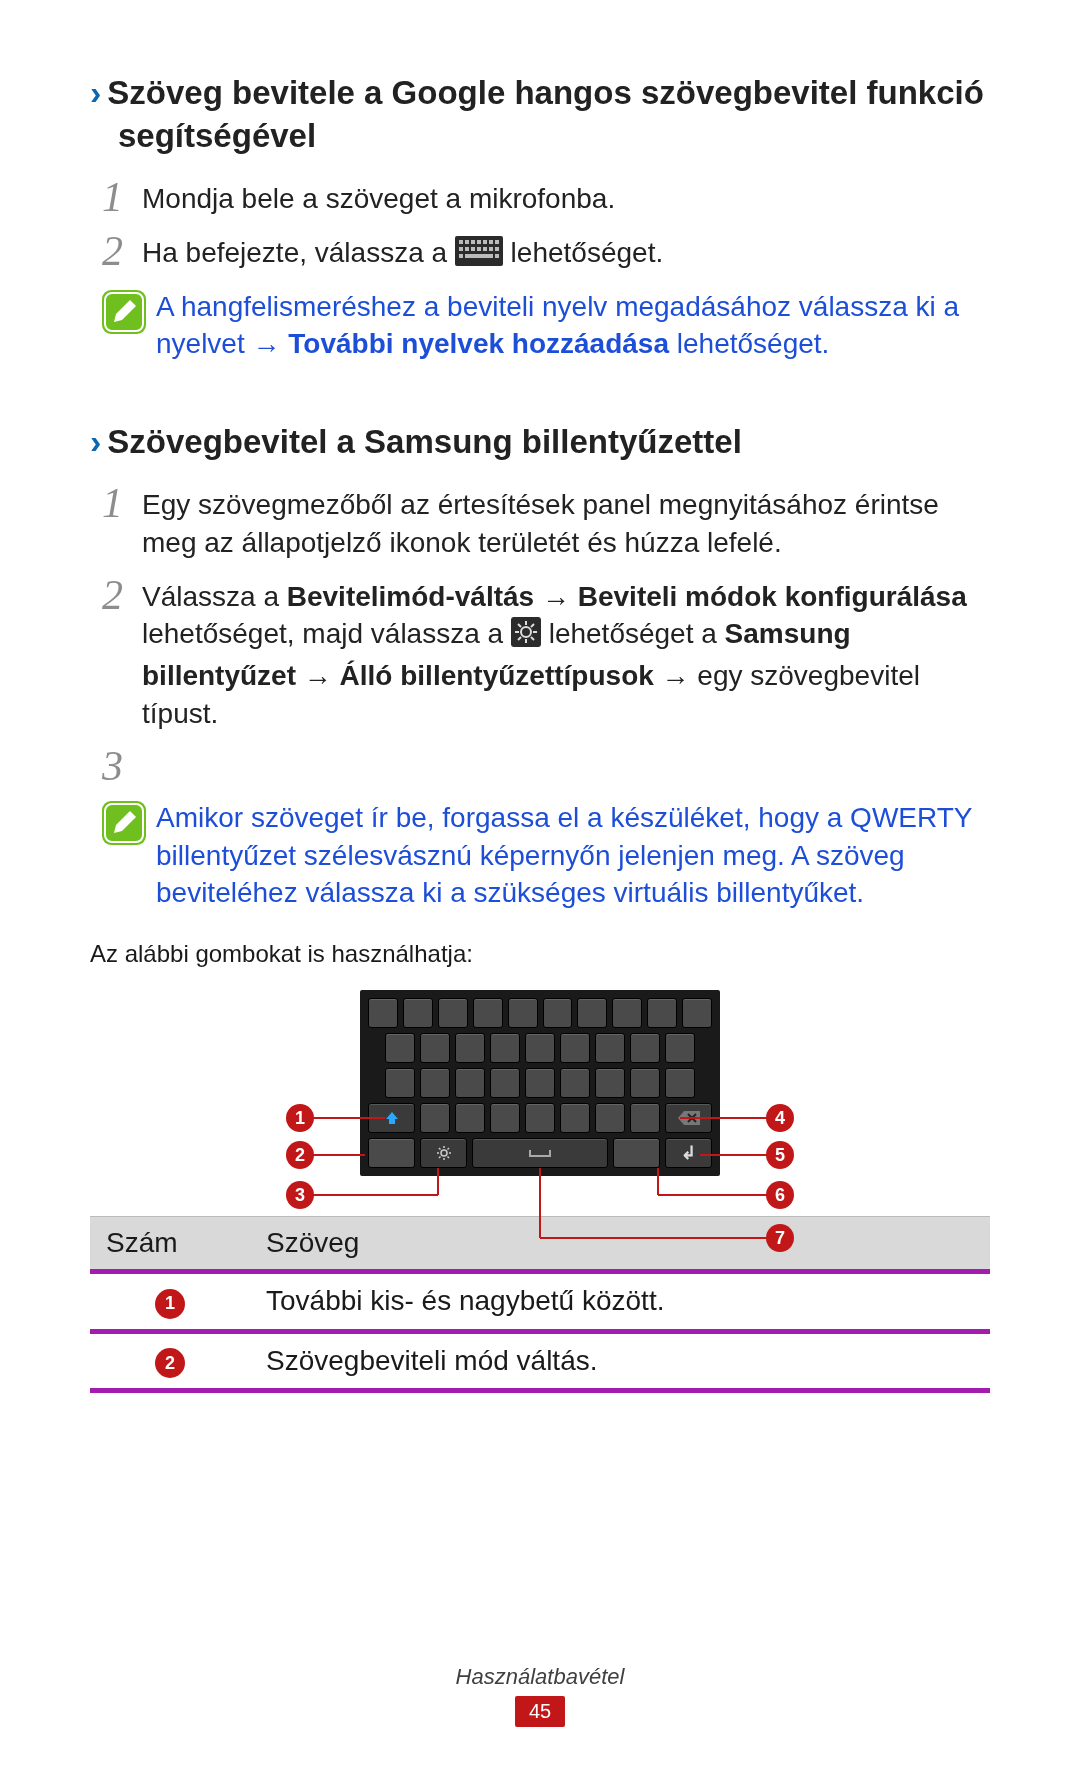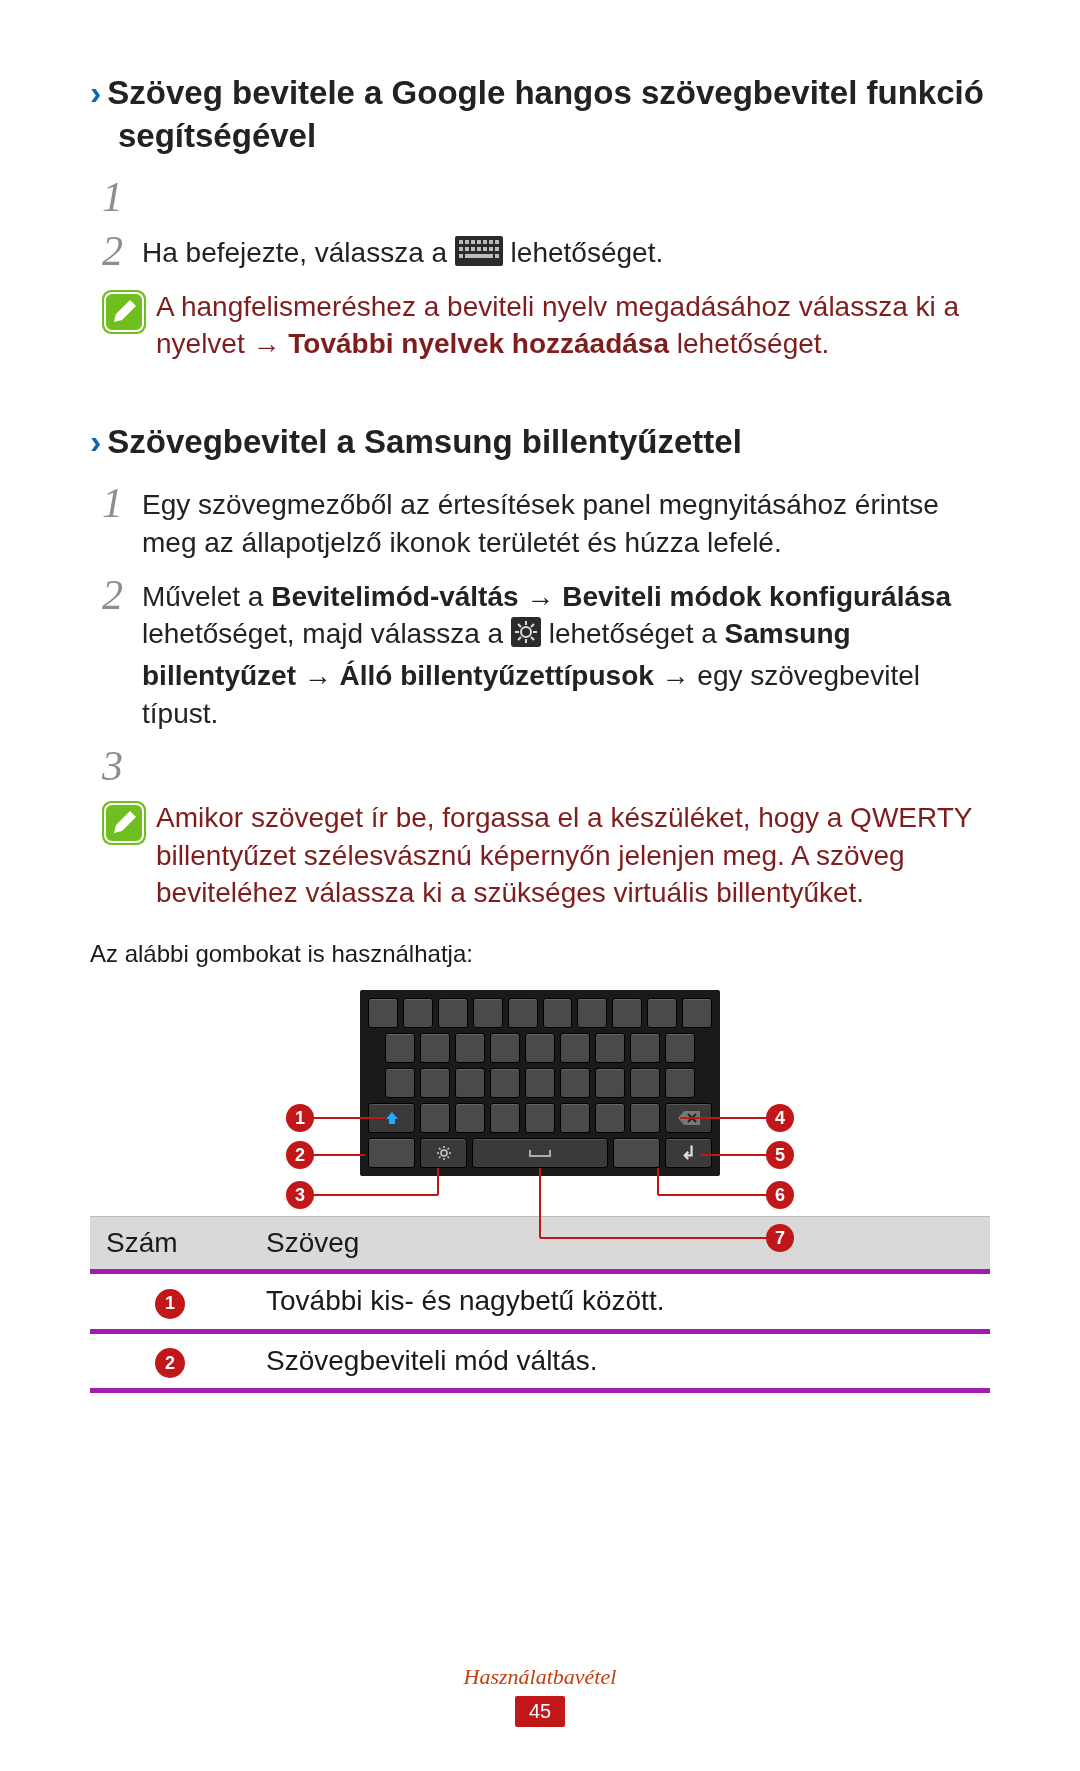--- a/index.html
+++ b/index.html
@@ -62,21 +62,21 @@
   }
   .tip-icon {
     width: 44px; height: 44px;
     flex: 0 0 44px;
     margin-right: 10px;
     margin-top: 2px;
   }
   .tip-text {
     font-size: 28px;
     line-height: 1.35;
-    color: #7f1d1d;
+    color: #1d4ed8;
   }
   .section-gap { height: 28px; }
   .midtext {
     font-size: 24px;
     margin: 18px 0 22px 0;
   }
   
   .kbfig {
     position: relative;
     width: 600px;
@@ -149,23 +149,23 @@
     font-size: 18px; font-weight: bold;
   }
   
   .footer {
     position: absolute;
     bottom: 44px;
     left: 0; right: 0;
     text-align: center;
   }
   .footer-label {
-    font-family: Liberation Serif, serif;
+    font-family: Liberation Sans, sans-serif;
     font-style: italic;
-    color: #c2410c;
+    color: #404040;
     font-size: 22px;
     margin-bottom: 6px;
   }
   .page-badge {
     display: inline-block;
     background: #c11718;
     color: #fff;
     font-weight: normal;
     font-size: 20px;
     padding: 4px 14px;
@@ -174,20 +174,21 @@
 </style>
 </head>
 <body>
 
 <div class="heading">
   <span class="chevron">›</span><span>Szöveg bevitele a Google hangos szövegbevitel funkció segítségével</span>
 </div>
 
 <div class="step-row">
   <div class="step-num">1</div>
+  <div class="step-text">Mondja bele a szöveget a mikrofonba.</div>
 </div>
 
 <div class="step-row">
   <div class="step-num">2</div>
   <div class="step-text">
     <span>Ha befejezte, válassza a </span><span class="inline-icon"><svg width="48" height="30" viewBox="0 0 48 30">
           <rect x="0" y="0" width="48" height="30" fill="#2b2b2b" rx="2"></rect>
           <g fill="#bbb">
             <rect x="4" y="4" width="4" height="4"></rect>
             <rect x="10" y="4" width="4" height="4"></rect>
@@ -231,21 +232,21 @@
 </div>
 
 <div class="step-row">
   <div class="step-num">1</div>
   <div class="step-text">Egy szövegmezőből az értesítések panel megnyitásához érintse meg az állapotjelző ikonok területét és húzza lefelé.</div>
 </div>
 
 <div class="step-row">
   <div class="step-num">2</div>
   <div class="step-text">
-    <span>Művelet a </span><b>Bevitelimód-váltás</b><span> → </span><b>Beviteli módok konfigurálása</b><span> lehetőséget, majd válassza a </span><span class="inline-icon"><svg width="30" height="30" viewBox="0 0 30 30">
+    <span>Válassza a </span><b>Bevitelimód-váltás</b><span> → </span><b>Beviteli módok konfigurálása</b><span> lehetőséget, majd válassza a </span><span class="inline-icon"><svg width="30" height="30" viewBox="0 0 30 30">
           <rect width="30" height="30" fill="#2b2b2b" rx="3"></rect>
           <circle cx="15" cy="15" r="5" fill="none" stroke="#ddd" stroke-width="2"></circle>
           <g stroke="#ddd" stroke-width="2">
             <line x1="15" y1="4" x2="15" y2="8"></line>
             <line x1="15" y1="22" x2="15" y2="26"></line>
             <line x1="4" y1="15" x2="8" y2="15"></line>
             <line x1="22" y1="15" x2="26" y2="15"></line>
             <line x1="7" y1="7" x2="10" y2="10"></line>
             <line x1="20" y1="20" x2="23" y2="23"></line>
             <line x1="7" y1="23" x2="10" y2="20"></line>

